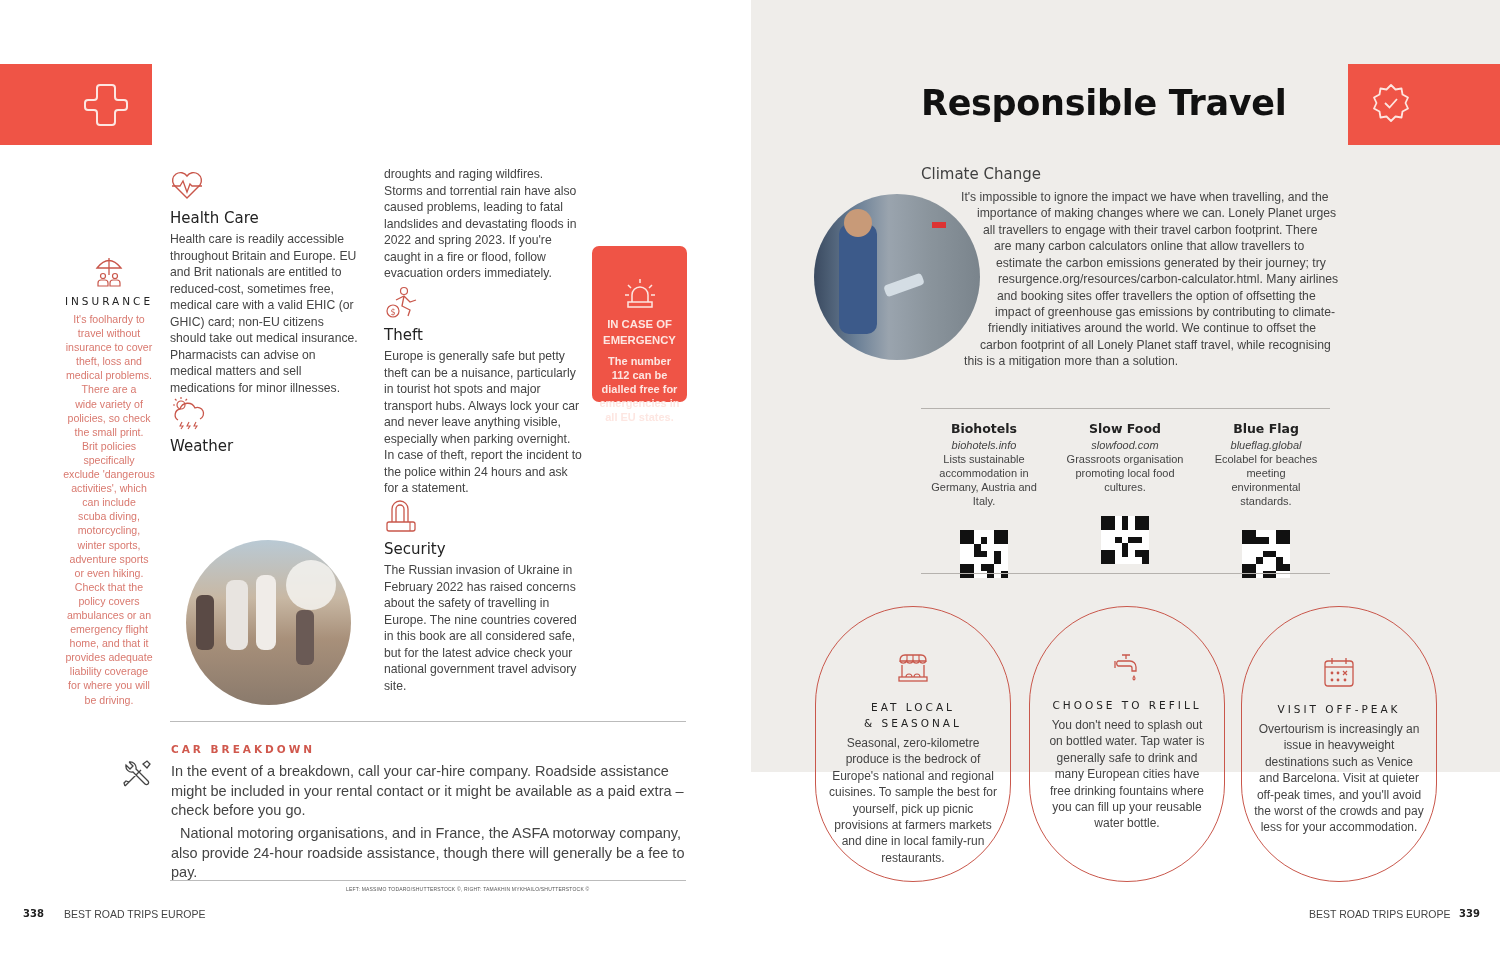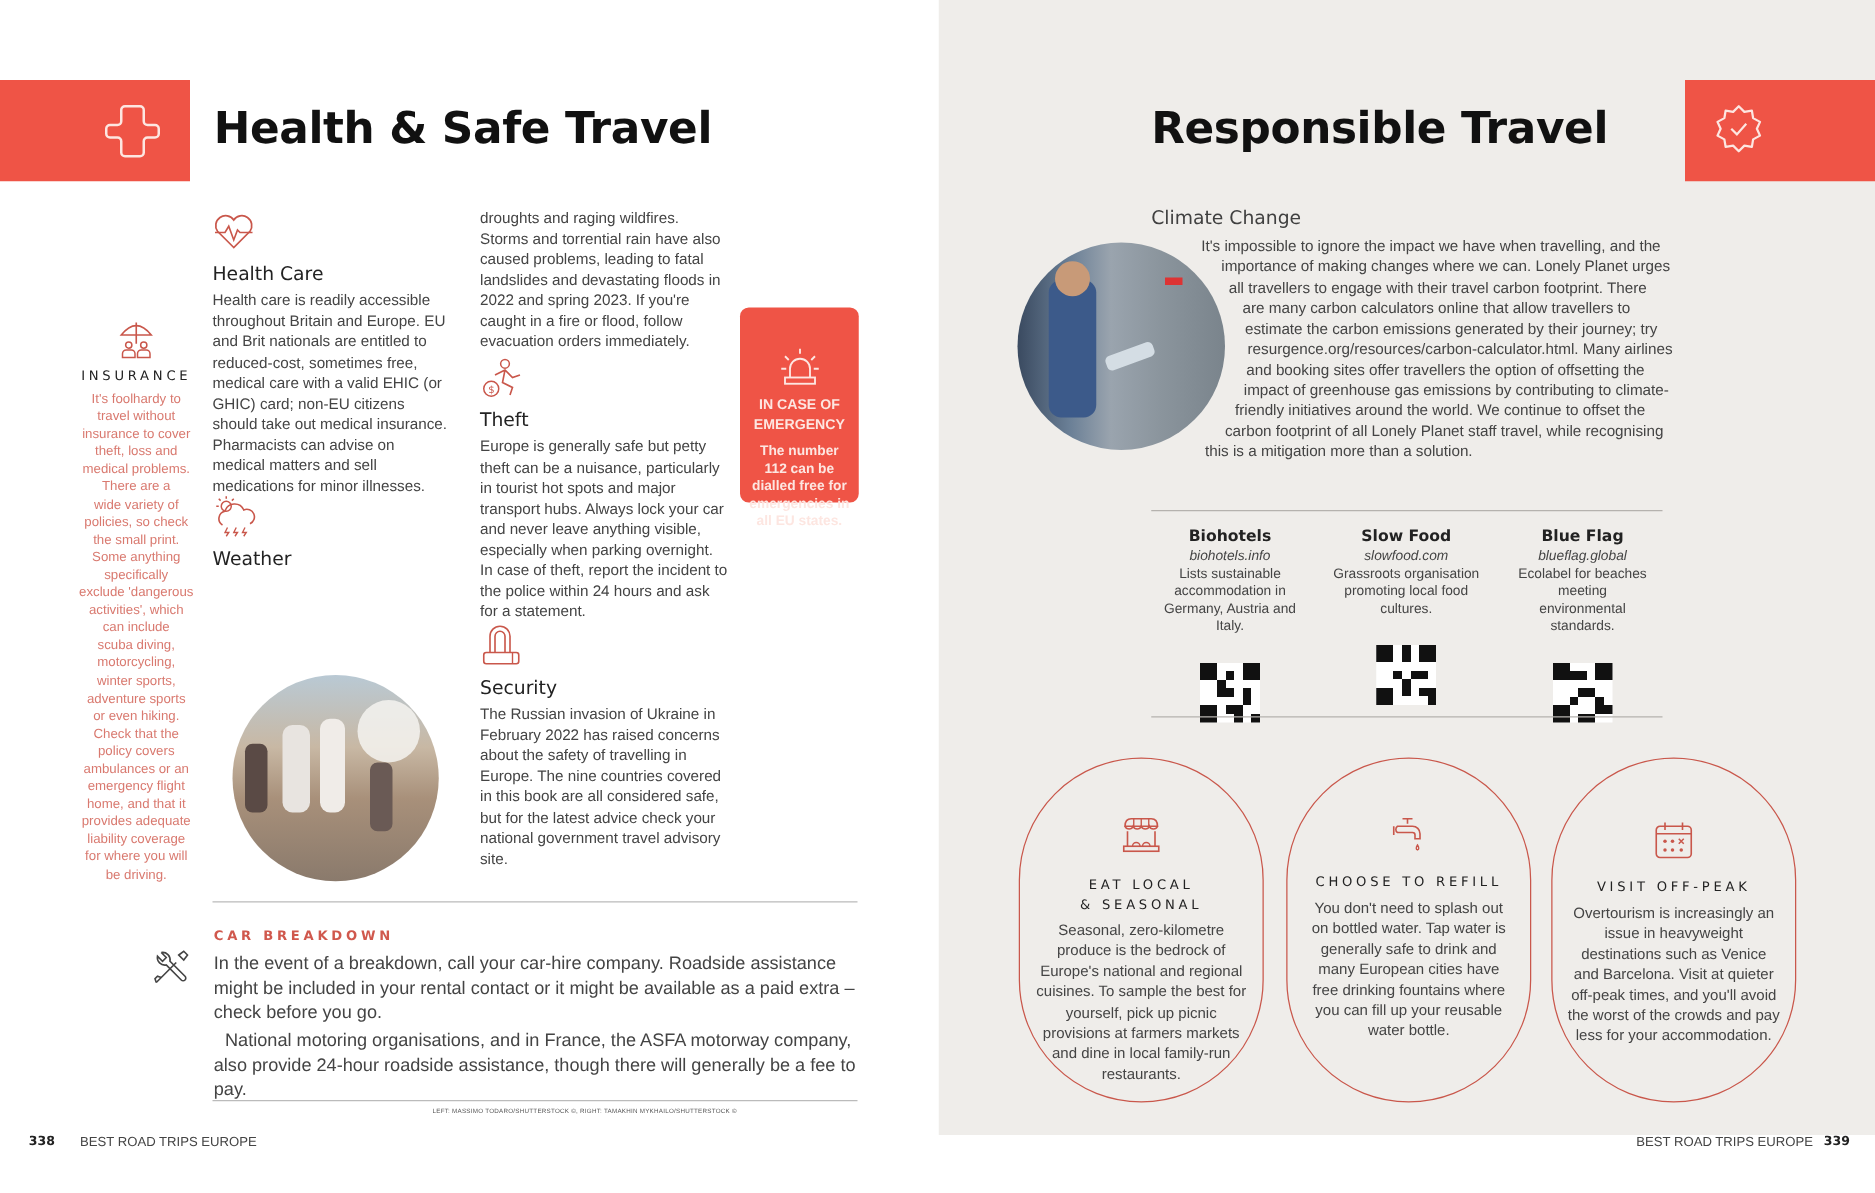--- a/index.html
+++ b/index.html
@@ -1,20 +1,20 @@
 <!DOCTYPE html>
 <html><head>
 <meta charset="utf-8">
 <style>
   * { box-sizing: border-box; margin: 0; padding: 0; }
   html, body { width: 1500px; height: 954px; overflow: hidden; }
   body { font-family: "Liberation Sans", sans-serif; color: #333; position: relative; background: #fff; }
 
   .page-left { position: absolute; left: 0; top: 0; width: 751px; height: 954px; background: #ffffff; }
-  .page-right { position: absolute; left: 751px; top: 0; width: 749px; height: 908px; background: #efedea; }
+  .page-right { position: absolute; left: 751px; top: 0; width: 749px; height: 772px; background: #efedea; }
 
   .banner { position: absolute; background: #ef5446; }
   .banner-left { left: 0; top: 64px; width: 152px; height: 81px; }
   .banner-right { left: 597px; top: 64px; width: 152px; height: 81px; }
   .banner svg { position: absolute; }
 
   .page-title { position: absolute; font-family: "DejaVu Sans", sans-serif; font-weight: bold; font-size: 35px; color: #111; letter-spacing: -0.3px; }
 
   .abs { position: absolute; }
   .sec-heading { font-family: "DejaVu Sans", sans-serif; font-size: 15px; color: #222; font-weight: normal; }
@@ -55,21 +55,20 @@
 </style>
 </head>
 <body>
 
 <div class="page-left">
   <div class="banner banner-left">
     <svg width="48" height="48" viewBox="0 0 48 48" style="left:82px;top:17px;">
       <path d="M18 4 h12 a3 3 0 0 1 3 3 v9 a3 3 0 0 0 3 3 h6 a3 3 0 0 1 3 3 v4 a3 3 0 0 1 -3 3 h-6 a3 3 0 0 0 -3 3 v9 a3 3 0 0 1 -3 3 h-12 a3 3 0 0 1 -3 -3 v-9 a3 3 0 0 0 -3 -3 h-6 a3 3 0 0 1 -3 -3 v-4 a3 3 0 0 1 3 -3 h6 a3 3 0 0 0 3 -3 v-9 a3 3 0 0 1 3 -3 z" fill="none" stroke="#fde6e1" stroke-width="2"></path>
     </svg>
   </div>
-  <div class="page-title" style="left:171px;top:83px;">Health &amp; Safe Travel</div>
 
   <div class="abs" style="left:60px;top:255px;width:98px;">
     <svg width="30" height="36" viewBox="0 0 30 36" style="display:block;margin:0 auto;">
       <path d="M3 13 Q15 -2 27 13 Z" fill="none" stroke="#c9574b" stroke-width="1.3"></path>
       <line x1="15" y1="3" x2="15" y2="20" stroke="#c9574b" stroke-width="1.3"></line>
       <circle cx="9" cy="21" r="2.5" fill="none" stroke="#c9574b" stroke-width="1.2"></circle>
       <circle cx="21" cy="21" r="2.5" fill="none" stroke="#c9574b" stroke-width="1.2"></circle>
       <path d="M4 31 v-3 a3 3 0 0 1 3 -3 h4 a3 3 0 0 1 3 3 v3 z" fill="none" stroke="#c9574b" stroke-width="1.2"></path>
       <path d="M16 31 v-3 a3 3 0 0 1 3 -3 h4 a3 3 0 0 1 3 3 v3 z" fill="none" stroke="#c9574b" stroke-width="1.2"></path>
     </svg>
@@ -77,21 +76,21 @@
     <div class="insurance-text" id="ins-text" style="margin-top:5px;">
         <div>It's foolhardy to</div>
         <div>travel without</div>
         <div>insurance to cover</div>
         <div>theft, loss and</div>
         <div>medical problems.</div>
         <div>There are a</div>
         <div>wide variety of</div>
         <div>policies, so check</div>
         <div>the small print.</div>
-        <div>Some anything</div>
+        <div>Brit policies</div>
         <div>specifically</div>
         <div>exclude 'dangerous</div>
         <div>activities', which</div>
         <div>can include</div>
         <div>scuba diving,</div>
         <div>motorcycling,</div>
         <div>winter sports,</div>
         <div>adventure sports</div>
         <div>or even hiking.</div>
         <div>Check that the</div>

